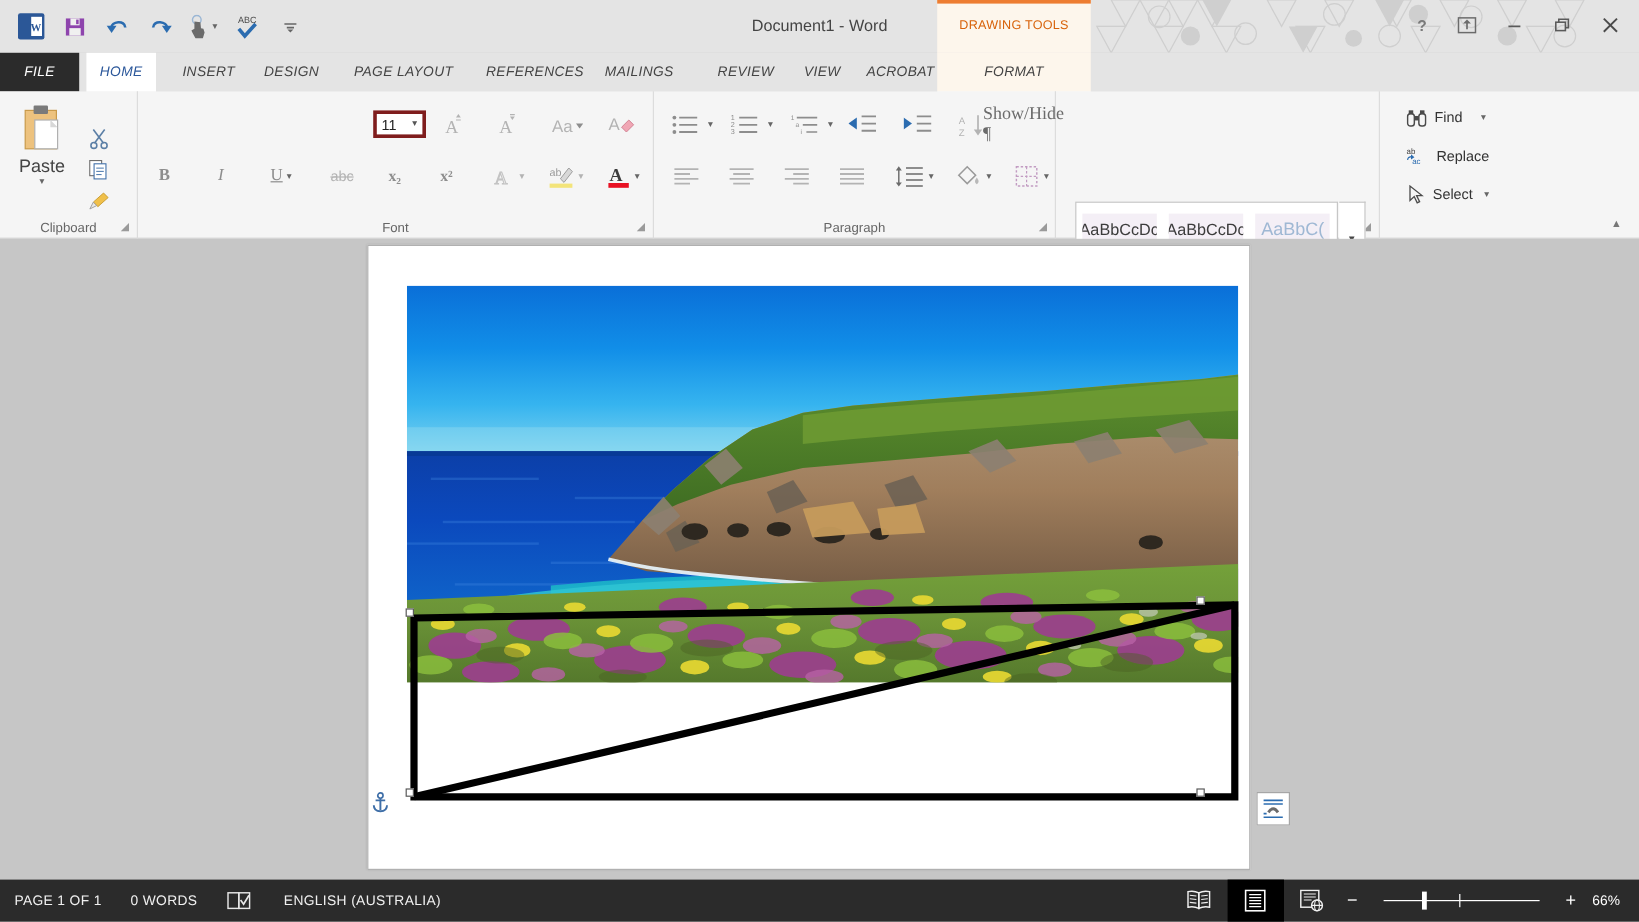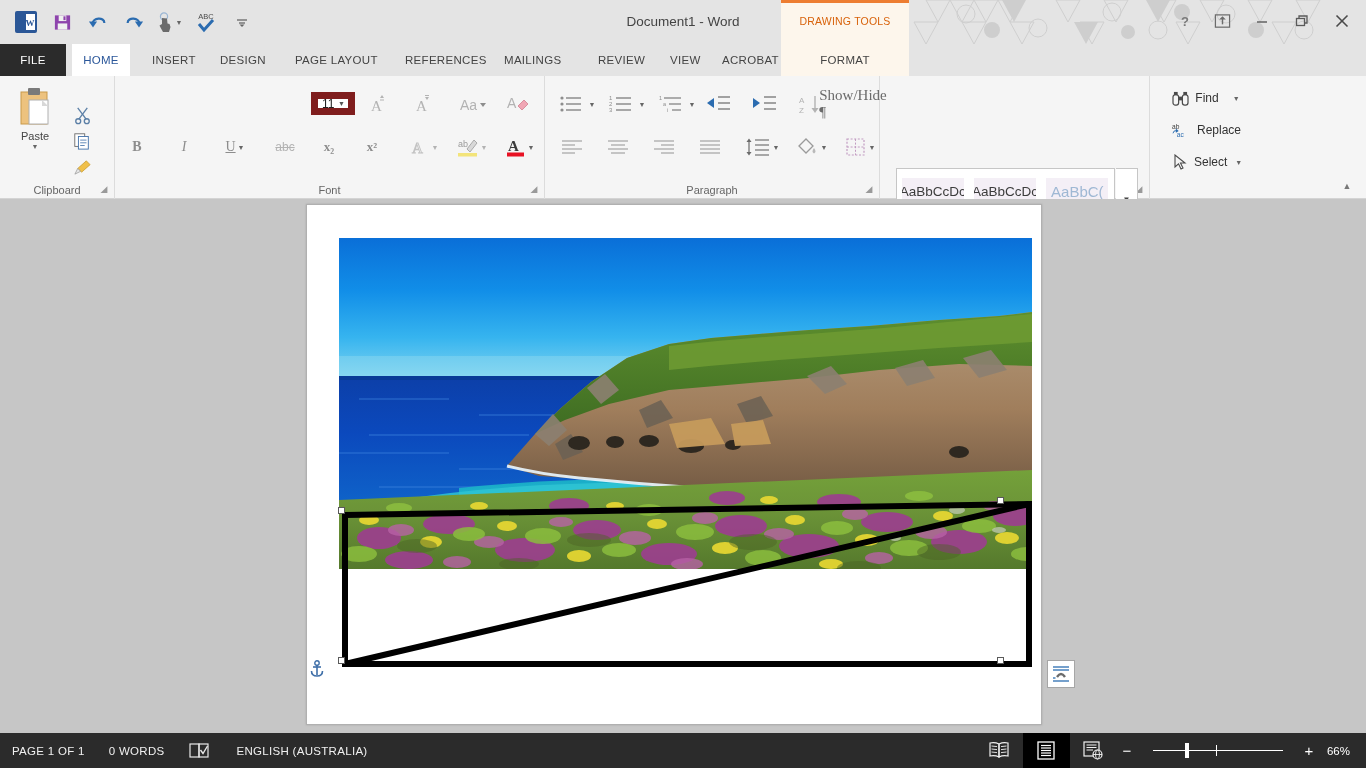--- a/index.html
+++ b/index.html
@@ -61,21 +61,21 @@
   }
 
   
   .tabstrip {
     position: absolute; left: 0; top: 44px; width: 1366px; height: 32px;
     background: #e4e4e4;
   }
   .tab {
     position: absolute; top: 0; height: 48px; line-height: 33px;
     font-size: 11.5px; color: #444; text-transform: uppercase;
-    padding: 0 12px; letter-spacing: .3px; white-space: nowrap;
+    padding: 0 12px; letter-spacing: .3px; white-space: nowrap; font-style: italic;
   }
   .tab.file { background: #2b2b2b; color: #fff; }
   .tab.active { background: #fff; color: #2b579a; }
   .tab.format-tab { background: #fdf6ec; color: #444; }
 
   .user-area {
     position: absolute; right: 8px; top: 44px; height: 32px;
     display: flex; align-items: center; gap: 5px;
   }
   .user-name { font-size: 12px; color: #666; }
@@ -113,32 +113,32 @@
     display: flex; align-items: center; justify-content: center;
     position: absolute; cursor: default;
   }
   .caret { font-size: 7px; color: #666; margin-left: 2px; }
 
   
   .paste-big {
     position: absolute; left: 8px; top: 6px; width: 54px; height: 90px;
     display: flex; flex-direction: column; align-items: center; padding-top: 4px;
   }
-  .paste-label { font-size: 11px; color: #444; margin-top: 2px; }
+  .paste-label { font-size: 15px; color: #444; margin-top: 2px; }
   .paste-caret { font-size: 7px; color: #666; margin-top: 1px; }
 
   
   .fontname-box {
     position: absolute; left: 122px; top: 95px; width: 188px; height: 23px;
     border: 1px solid #a9a9a9; background: #fff; display: flex; align-items: center;
     font-size: 12px; color: #222; padding-left: 4px;
   }
   .fontsize-box {
     position: absolute; left: 311px; top: 95px; width: 44px; height: 23px;
-    border: 7px solid #7f1d1d; background: #fff; display: flex; align-items: center;
+    border: 3px solid #7f1d1d; background: #fff; display: flex; align-items: center;
     font-size: 12px; color: #222; padding-left: 4px;
   }
   .combo-arrow {
     position: absolute; right: 3px; top: 0; bottom: 0;
     display: flex; align-items: center; font-size: 7px; color: #555;
   }
   .disabled-glyph { color: #b3b3b3; }
 
   
   .styles-box {

